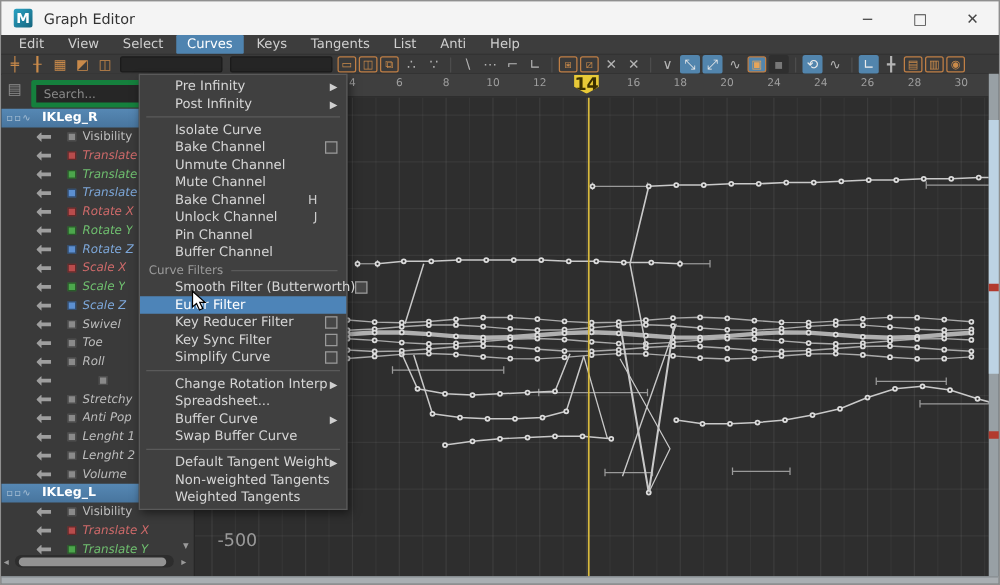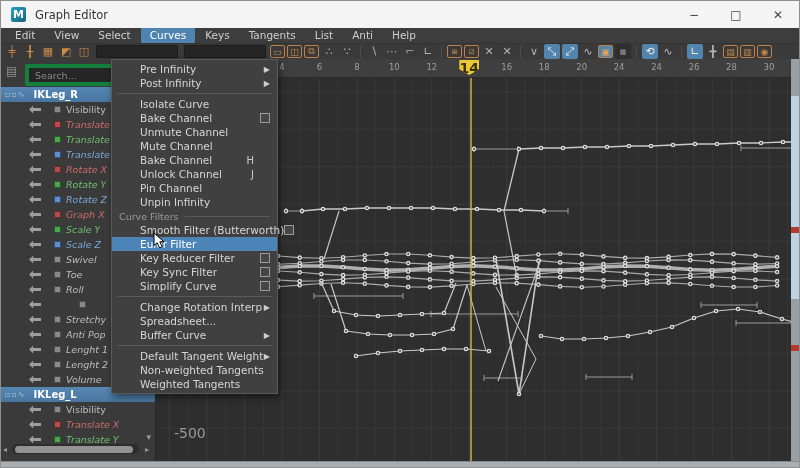--- a/index.html
+++ b/index.html
@@ -188,21 +188,21 @@
           <span class="clabel" style="color: rgb(111, 191, 111);">Rotate Y</span>
         </div>
         <div class="chrow" style="top: 133px;">
           <span class="keyic"></span>
           <span class="cbox" style="background: rgb(92, 143, 208);"></span>
           <span class="clabel" style="color: rgb(125, 167, 217);">Rotate Z</span>
         </div>
         <div class="chrow" style="top: 148px;">
           <span class="keyic"></span>
           <span class="cbox" style="background: rgb(184, 76, 76);"></span>
-          <span class="clabel" style="color: rgb(207, 106, 106);">Graph X</span>
+          <span class="clabel" style="color: rgb(207, 106, 106);">Scale X</span>
         </div>
         <div class="chrow" style="top: 163px;">
           <span class="keyic"></span>
           <span class="cbox" style="background: rgb(76, 166, 76);"></span>
           <span class="clabel" style="color: rgb(111, 191, 111);">Scale Y</span>
         </div>
         <div class="chrow" style="top: 178px;">
           <span class="keyic"></span>
           <span class="cbox" style="background: rgb(92, 143, 208);"></span>
           <span class="clabel" style="color: rgb(125, 167, 217);">Scale Z</span>
@@ -896,21 +896,21 @@
         <span class="sc">H</span>
       </div>
       <div class="mi">
         <span class="lbl">Unlock Channel</span>
         <span class="sc">J</span>
       </div>
       <div class="mi">
         <span class="lbl">Pin Channel</span>
       </div>
       <div class="mi">
-        <span class="lbl">Unpin Infinity</span>
+        <span class="lbl">Buffer Channel</span>
       </div>
       <div class="section">Curve Filters</div>
       <div class="mi">
         <span class="lbl">Smooth Filter (Butterworth)</span>
         <span class="chk"></span>
       </div>
       <div class="mi hl">
         <span class="lbl">Euler Filter</span>
       </div>
       <div class="mi">
@@ -929,20 +929,23 @@
       <div class="mi">
         <span class="lbl">Change Rotation Interp</span>
         <span class="arrow">▶</span>
       </div>
       <div class="mi">
         <span class="lbl">Spreadsheet...</span>
       </div>
       <div class="mi">
         <span class="lbl">Buffer Curve</span>
         <span class="arrow">▶</span>
+      </div>
+      <div class="mi">
+        <span class="lbl">Swap Buffer Curve</span>
       </div>
       <div class="sep"></div>
       <div class="mi">
         <span class="lbl">Default Tangent Weight</span>
         <span class="arrow">▶</span>
       </div>
       <div class="mi">
         <span class="lbl">Non-weighted Tangents</span>
       </div>
       <div class="mi">

